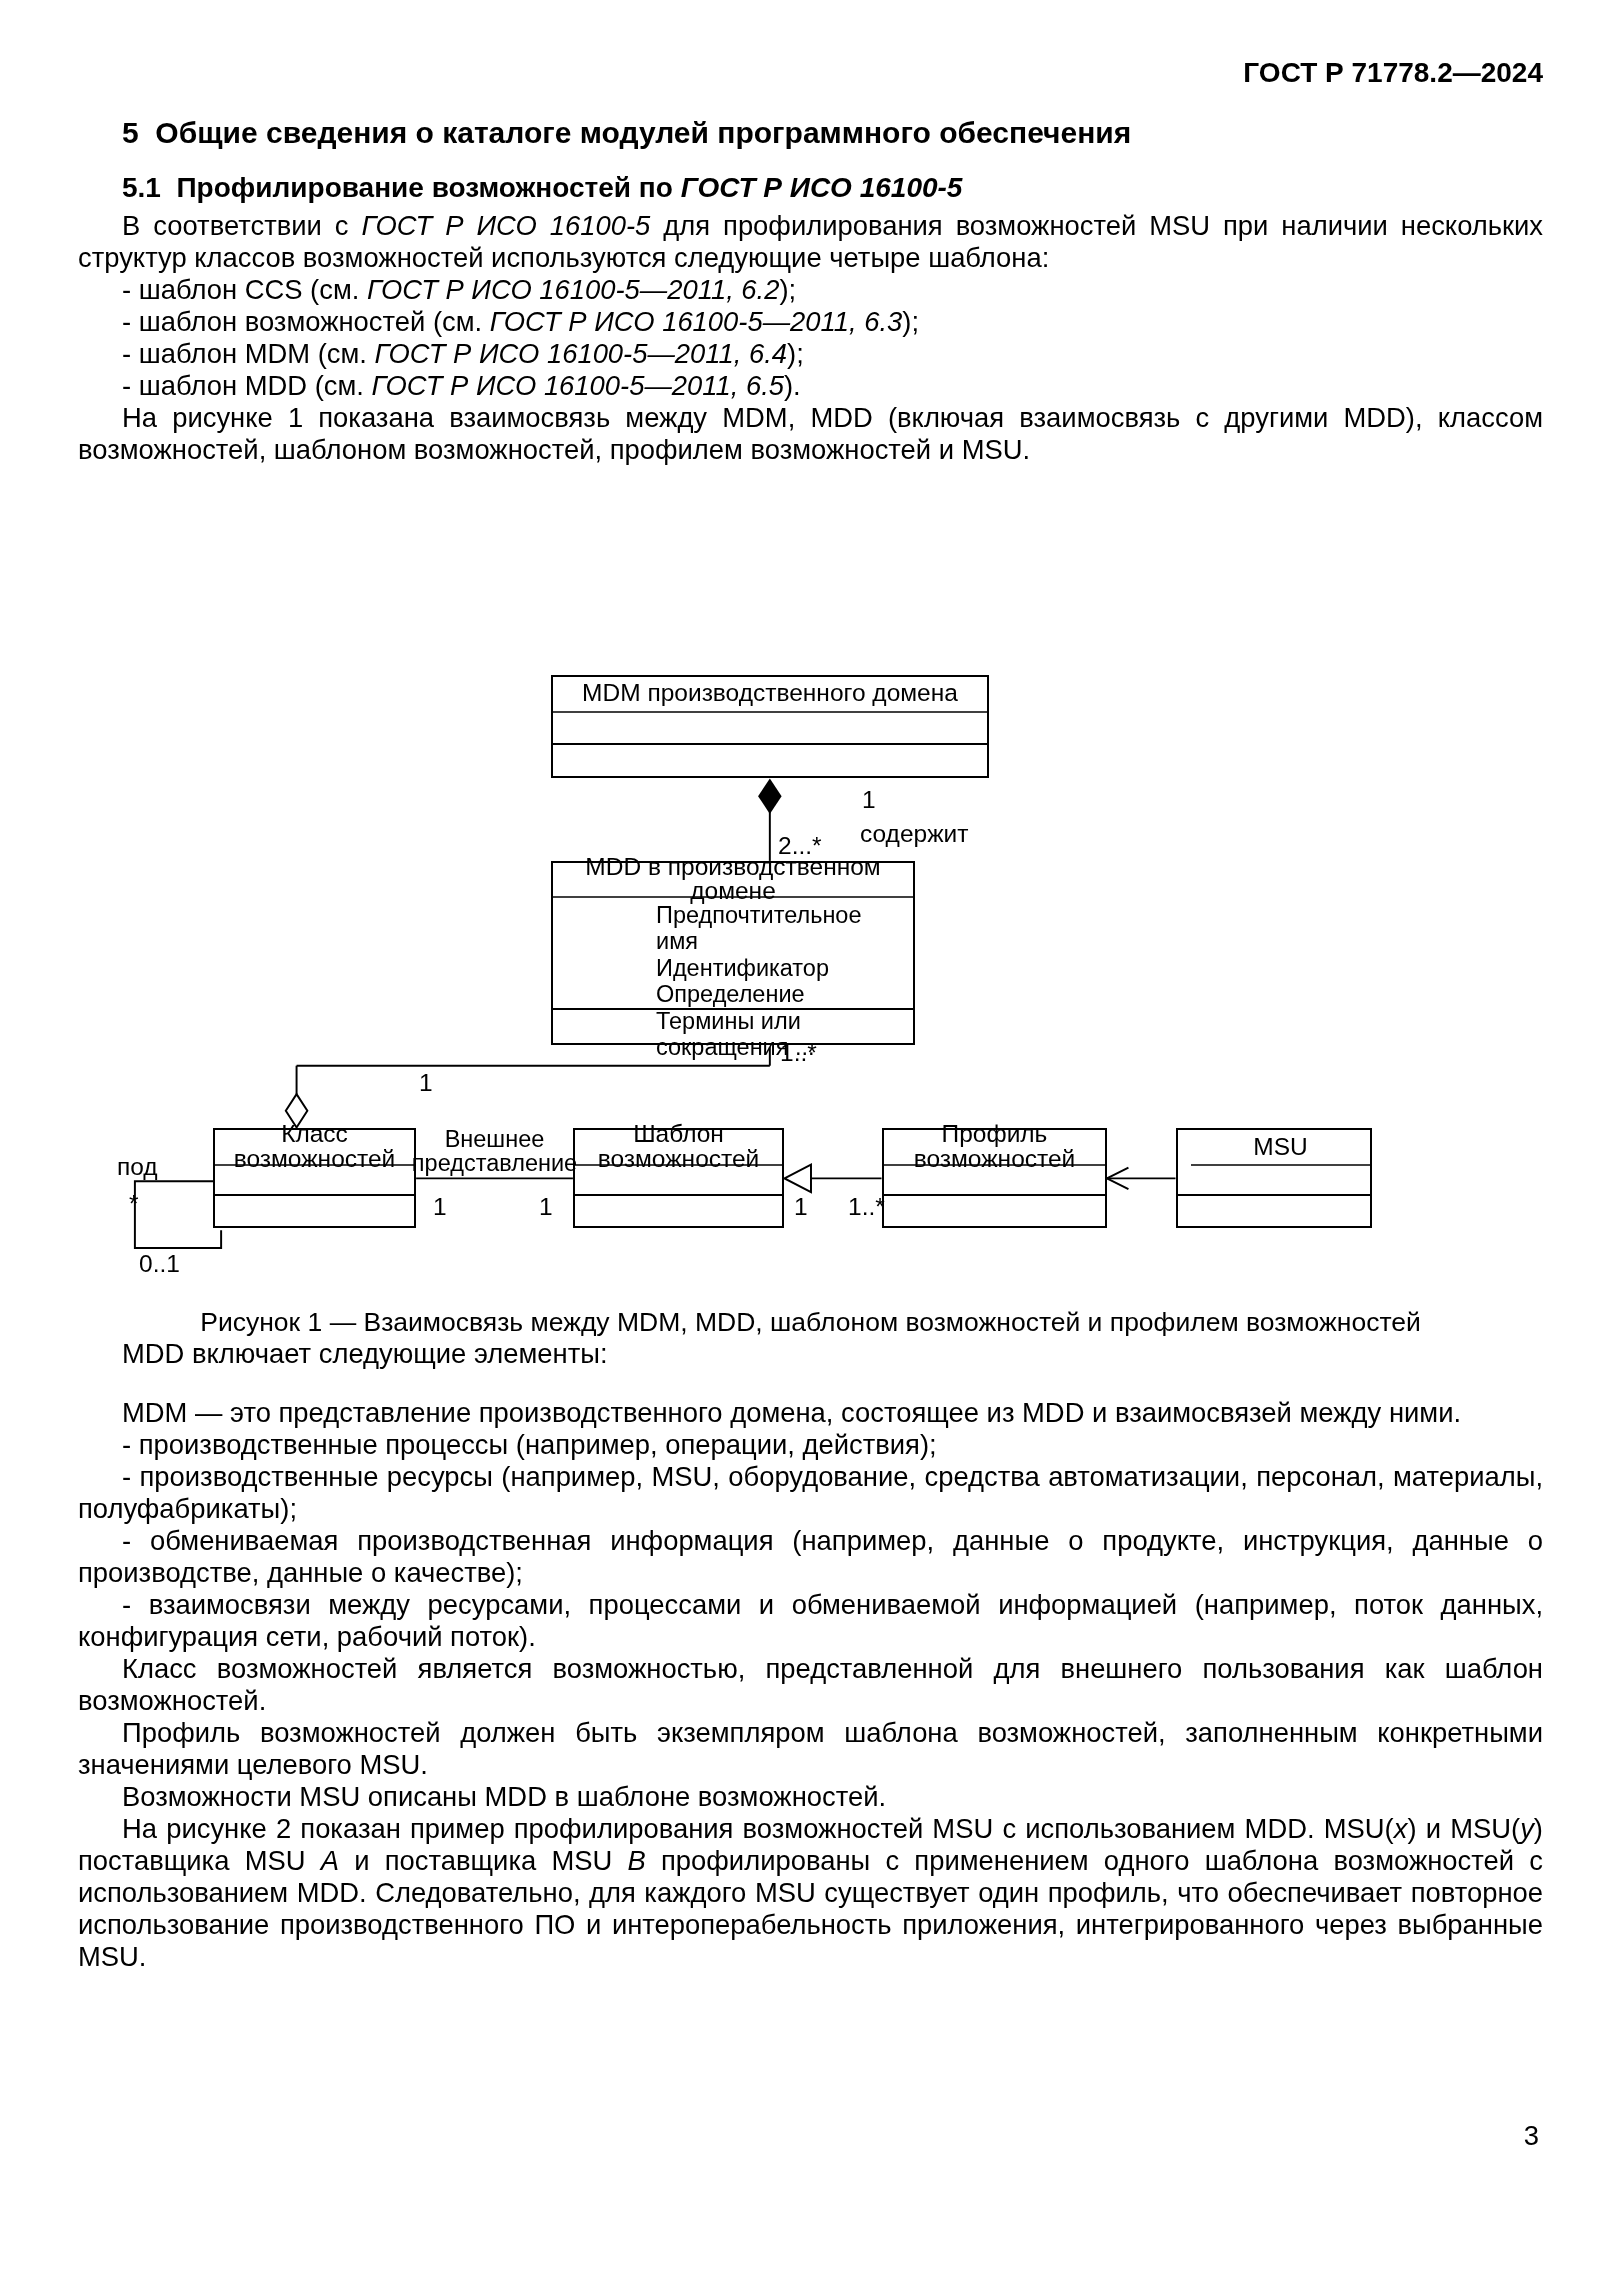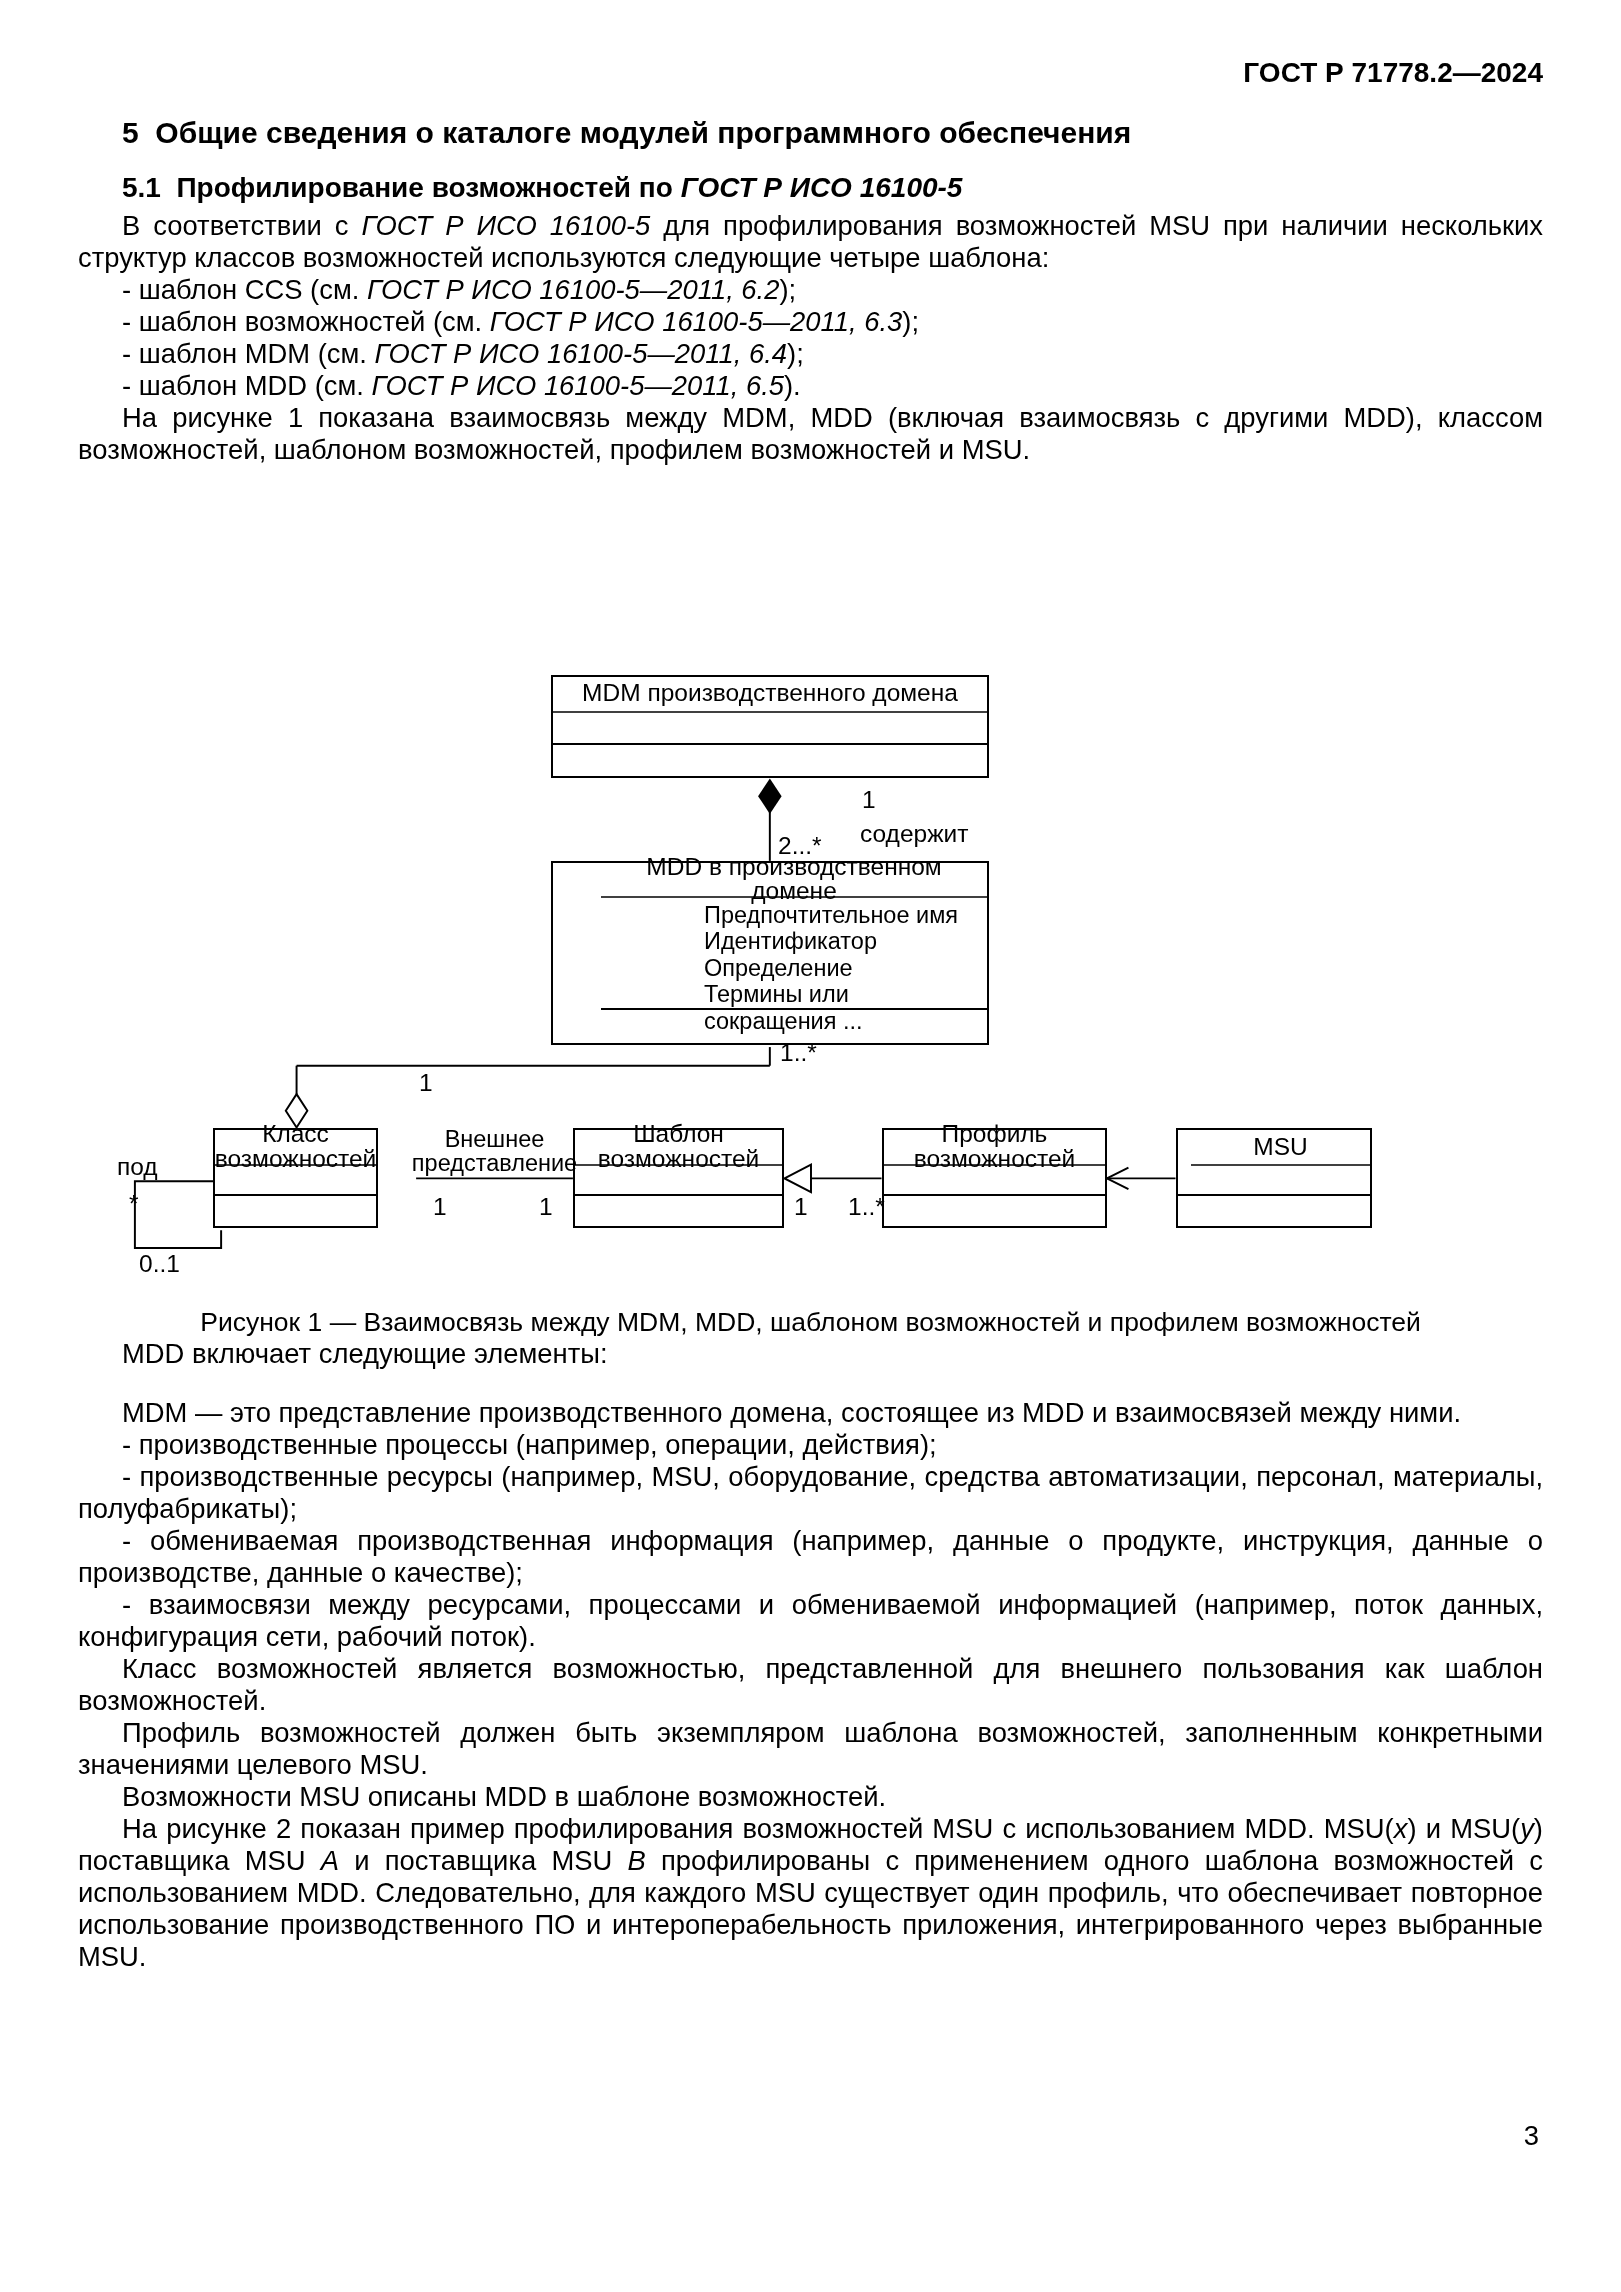--- a/index.html
+++ b/index.html
@@ -147,32 +147,32 @@
 
         <polyline points="138,530 58,530 58,598 146,598 146,580" fill="none" stroke="#000" stroke-width="2"></polyline>
       </svg>
 
       <div class="uml-box" style="left:473px;top:12.7px;width:438px;">
         <div class="uml-title" style="height:36px;">MDM производственного домена</div>
         <div class="uml-row" style="height:32px;"></div>
         <div class="uml-row-last" style="height:31px;"></div>
       </div>
 
-      <div class="uml-box" style="left:473px;top:199px;width:438px;padding-left:48px;">
+      <div class="uml-box" style="left:473px;top:199px;width:364px;">
         <div class="uml-title" style="height:35px;">MDD в производственном домене</div>
         <div class="uml-attrs" style="height:112px;">
           <div>Предпочтительное имя</div>
           <div>Идентификатор</div>
           <div>Определение</div>
           <div>Термины или сокращения ...</div>
         </div>
         <div class="uml-row-last" style="height:33px;"></div>
       </div>
 
-      <div class="uml-box" style="left:135px;top:466px;width:165px;">
+      <div class="uml-box" style="left:135px;top:466px;width:203px;">
         <div class="uml-title" style="height:36px;">Класс возможностей</div>
         <div class="uml-row" style="height:30px;"></div>
         <div class="uml-row-last" style="height:30px;"></div>
       </div>
 
       <div class="uml-box" style="left:495px;top:466px;width:211px;">
         <div class="uml-title" style="height:36px;">Шаблон возможностей</div>
         <div class="uml-row" style="height:30px;"></div>
         <div class="uml-row-last" style="height:30px;"></div>
       </div>

